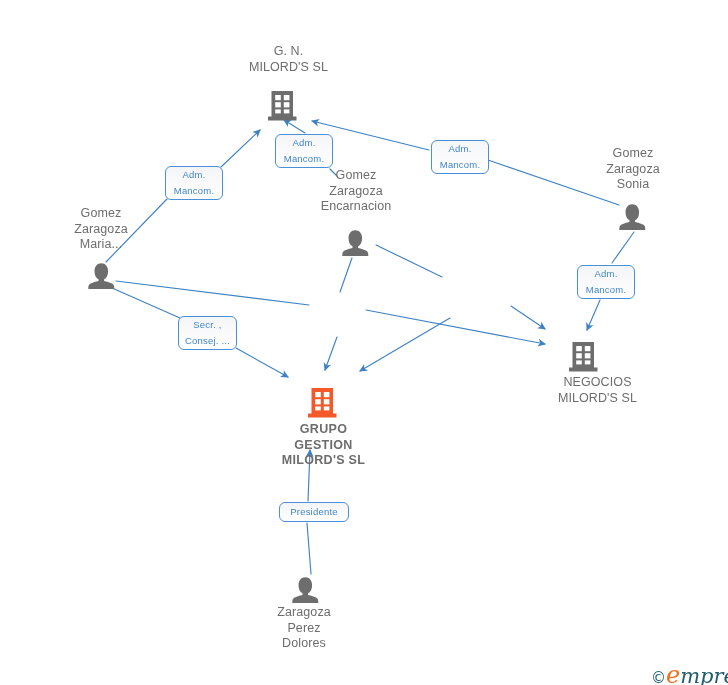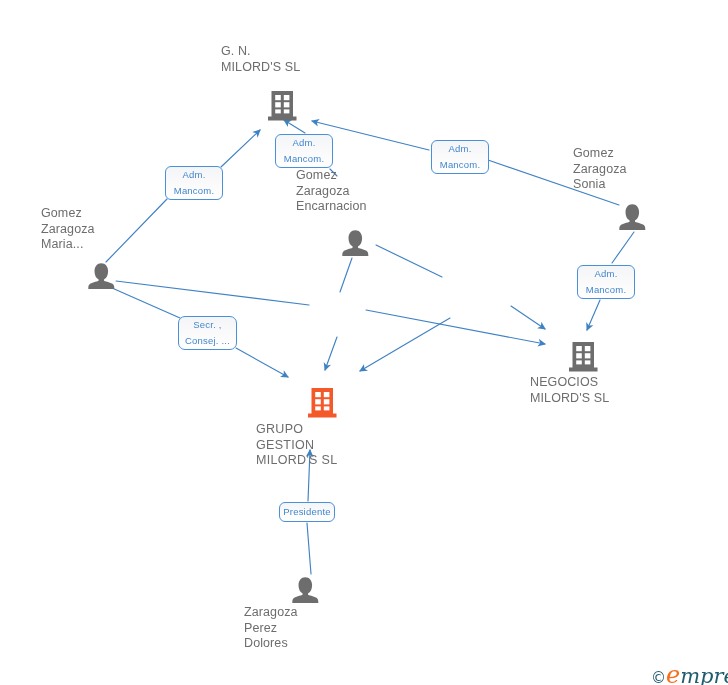--- a/index.html
+++ b/index.html
@@ -1,21 +1,21 @@
 <!DOCTYPE html>
 <html><head>
 <meta charset="utf-8">
 <title>Empresia relationship graph</title>
 <style>
   html,body{margin:0;padding:0;background:#fff;}
   body{width:728px;height:685px;font-family:"Liberation Sans",sans-serif;overflow:hidden;position:relative;}
   #stage{position:absolute;left:0;top:0;width:728px;height:685px;}
   svg.graph{position:absolute;left:0;top:0;width:728px;height:685px;overflow:visible;}
-  .nodelabel{position:absolute;color:#6d6d6d;font-size:12.5px;line-height:15.5px;white-space:pre-line;letter-spacing:0.1px;}
-  .nodelabel.bold{font-weight:normal;letter-spacing:0.3px;}
+  .nodelabel{position:absolute;text-align:center;color:#6d6d6d;font-size:12.5px;line-height:15.5px;white-space:pre-line;letter-spacing:0.1px;}
+  .nodelabel.bold{font-weight:bold;letter-spacing:0.3px;}
   .edgebox{position:absolute;border:1.3px solid #4a90d9;border-radius:6px;
     background:linear-gradient(180deg,#f4f5f7 0%,#fbfbfc 60%,#ffffff 100%);
     color:#4186cd;font-size:9.5px;line-height:16px;text-align:center;box-sizing:border-box;
     display:flex;flex-direction:column;justify-content:center;white-space:pre-line;letter-spacing:0.2px;}
   .logo{position:absolute;display:flex;align-items:baseline;}
   .logo .cp{color:#1f5c6e;font-size:15px;font-family:"DejaVu Sans",sans-serif;}
   .logo .b1{color:#f4701f;font-size:24px;font-family:"DejaVu Serif",serif;font-style:italic;}
   .logo .b2{color:#1f5c6e;font-size:21px;font-family:"DejaVu Serif",serif;font-style:italic;}
 </style>
 </head>
@@ -109,21 +109,21 @@
 Dolores</div>
 
 <div class="edgebox" style="left:165px;top:166px;width:58px;height:34px;">Adm.
 Mancom.</div>
 <div class="edgebox" style="left:275px;top:134px;width:58px;height:34px;">Adm.
 Mancom.</div>
 <div class="edgebox" style="left:431px;top:140px;width:58px;height:34px;">Adm.
 Mancom.</div>
 <div class="edgebox" style="left:577px;top:265px;width:58px;height:34px;">Adm.
 Mancom.</div>
-<div class="edgebox" style="left:178px;top:316px;width:59px;height:34px;border-radius:7px;">Secr. ,
+<div class="edgebox" style="left:178px;top:316px;width:59px;height:34px;">Secr. ,
 Consej. ...</div>
-<div class="edgebox" style="left:279px;top:502px;width:56px;height:20px;line-height:18px;">Presidente</div>
+<div class="edgebox" style="left:279px;top:502px;width:70px;height:20px;line-height:18px;">Presidente</div>
 
 <div class="logo" style="left:651px;top:661px;">
   <span class="cp">©</span>
   <span class="b1">e</span>
     <span class="b2">mpresia</span>
 </div>
 
 </body></html>

